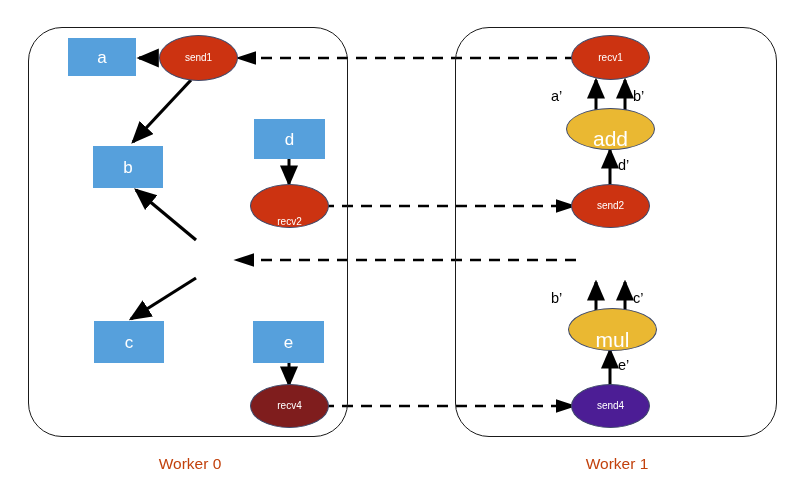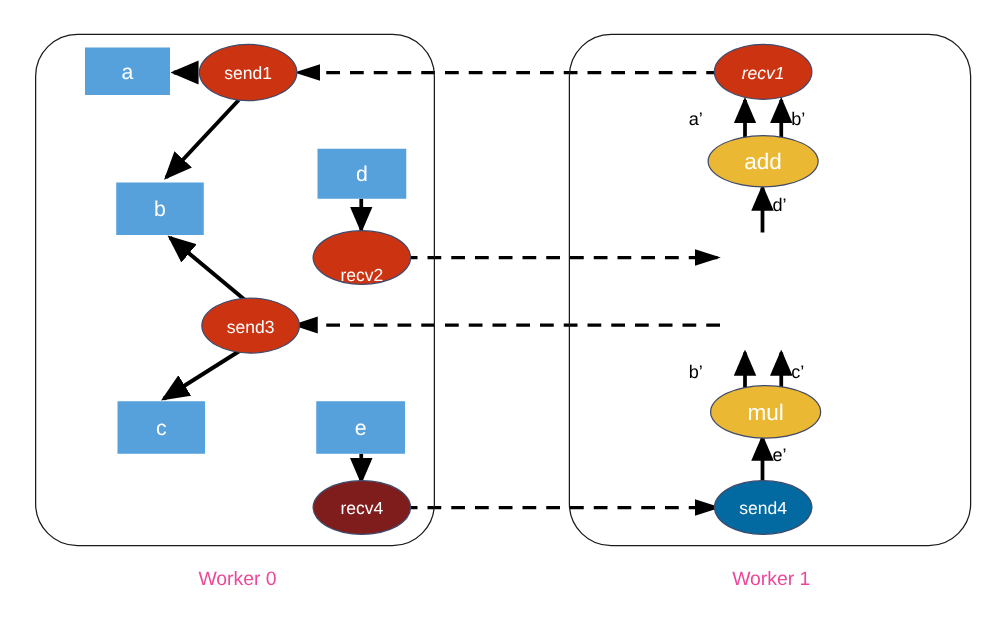--- a/index.html
+++ b/index.html
@@ -28,21 +28,21 @@
   .worker-box {
     position: absolute;
     border: 1.4px solid #1a1a1a;
     border-radius: 34px;
     background: transparent;
     box-sizing: border-box;
   }
   .worker-label {
     position: absolute;
     font-size: 15.5px;
-    color: #ec4899;
+    color: #c2410c;
     text-align: center;
     white-space: nowrap;
   }
   .node {
     position: absolute;
     box-sizing: border-box;
     display: flex;
     align-items: center;
     justify-content: center;
     color: #ffffff;
@@ -50,24 +50,25 @@
     text-align: center;
     line-height: 1;
   }
   .node.rect {
     background: #56A0DC;
     font-size: 17px;
   }
   .node.ellipse {
     border-radius: 50%;
     border: 1px solid #3f4a6b;
-    font-size: 14px;
+    font-size: 10px;
   }
   .node.ellipse.op {
-    font-size: 18px;
+    font-size: 21px;
+    align-items: flex-end;
   }
   .edge-label {
     position: absolute;
     font-size: 14.5px;
     color: #000000;
     white-space: nowrap;
   }
 </style>
 </head>
 <body>
@@ -141,43 +142,43 @@
   </div>
 
   <div class="node ellipse" style="left:159px; top:35px; width:79px; height:46px; background:#CC3311;">
     <span>send1</span>
   </div>
 
   <div class="node ellipse" style="left:250px; top:184px; width:79px; height:44px; background:#CC3311;align-items:flex-end;">
     <span>recv2</span>
   </div>
 
-  <div class="node ellipse" style="left:161px; top:238px; width:79px; height:45px; background:#CC3311;">
-    <span>send3</span>
-  </div>
 
   <div class="node ellipse" style="left:250px; top:384px; width:79px; height:44px; background:#7f1d1d;">
     <span>recv4</span>
   </div>
 
-  <div class="node ellipse" style="left:571px; top:35px; width:79px; height:45px; background:#CC3311;font-style:italic;">
+  <div class="node ellipse" style="left:571px; top:35px; width:79px; height:45px; background:#CC3311;">
     <span>recv1</span>
   </div>
 
   <div class="node ellipse op" style="left:566px; top:108px; width:89px; height:42px; background:#EAB832;">
     <span>add</span>
   </div>
 
+  <div class="node ellipse" style="left:571px; top:184px; width:79px; height:44px; background:#CC3311;">
+    <span>send2</span>
+  </div>
 
 
   <div class="node ellipse op" style="left:568px; top:308px; width:89px; height:43px; background:#EAB832;">
     <span>mul</span>
   </div>
 
-  <div class="node ellipse" style="left:571px; top:384px; width:79px; height:44px; background:#0369a1;">
+  <div class="node ellipse" style="left:571px; top:384px; width:79px; height:44px; background:#4c1d95;">
     <span>send4</span>
   </div>
 
   <div class="edge-label" style="left:551px; top:88px;">a’</div>
 
   <div class="edge-label" style="left:633px; top:88px;">b’</div>
 
   <div class="edge-label" style="left:618px; top:157px;">d’</div>
 
   <div class="edge-label" style="left:551px; top:290px;">b’</div>

